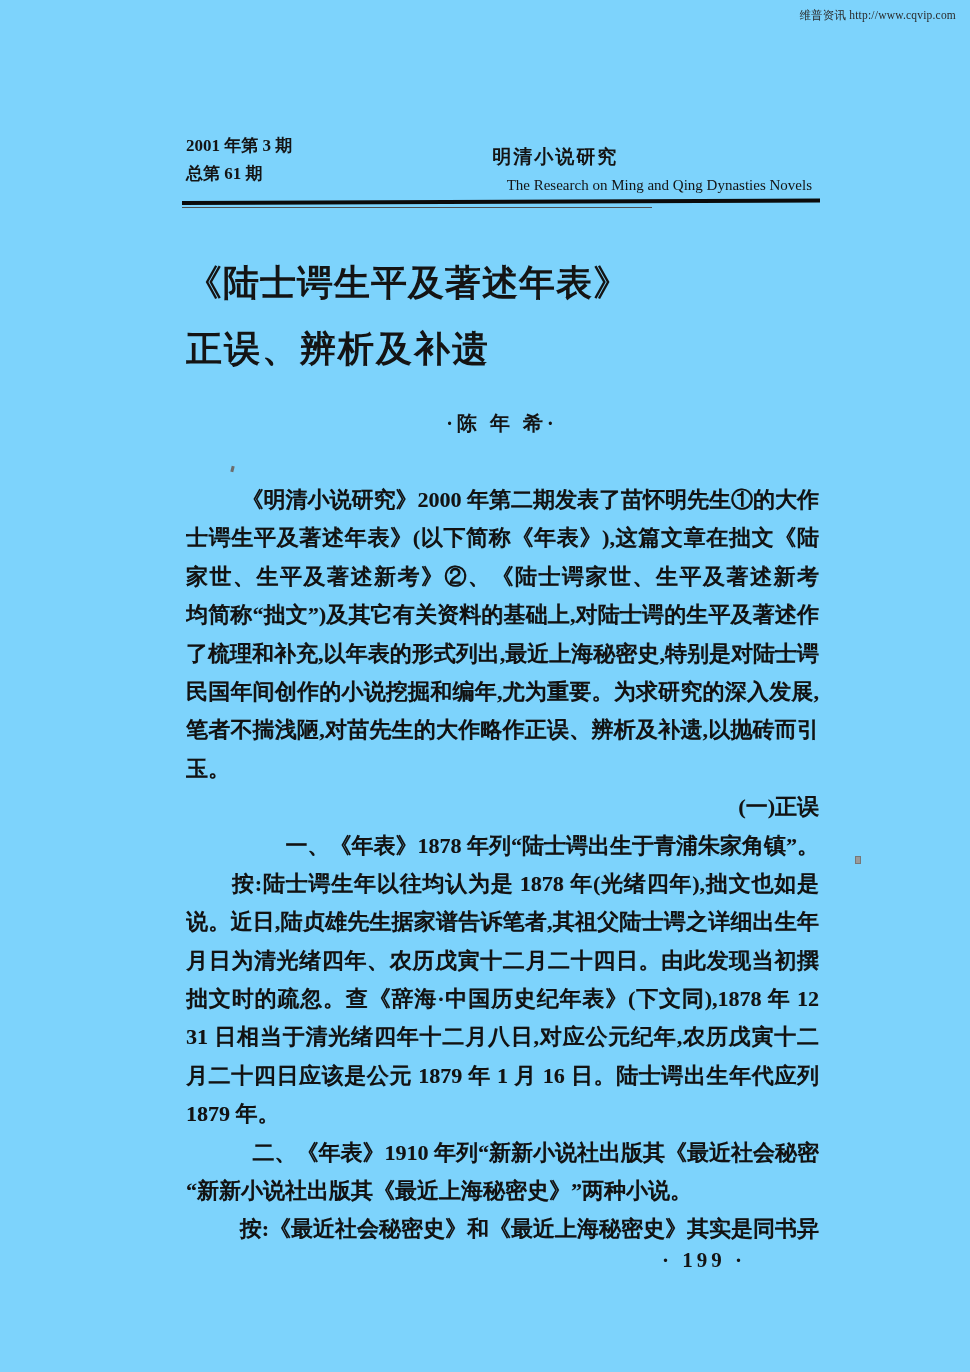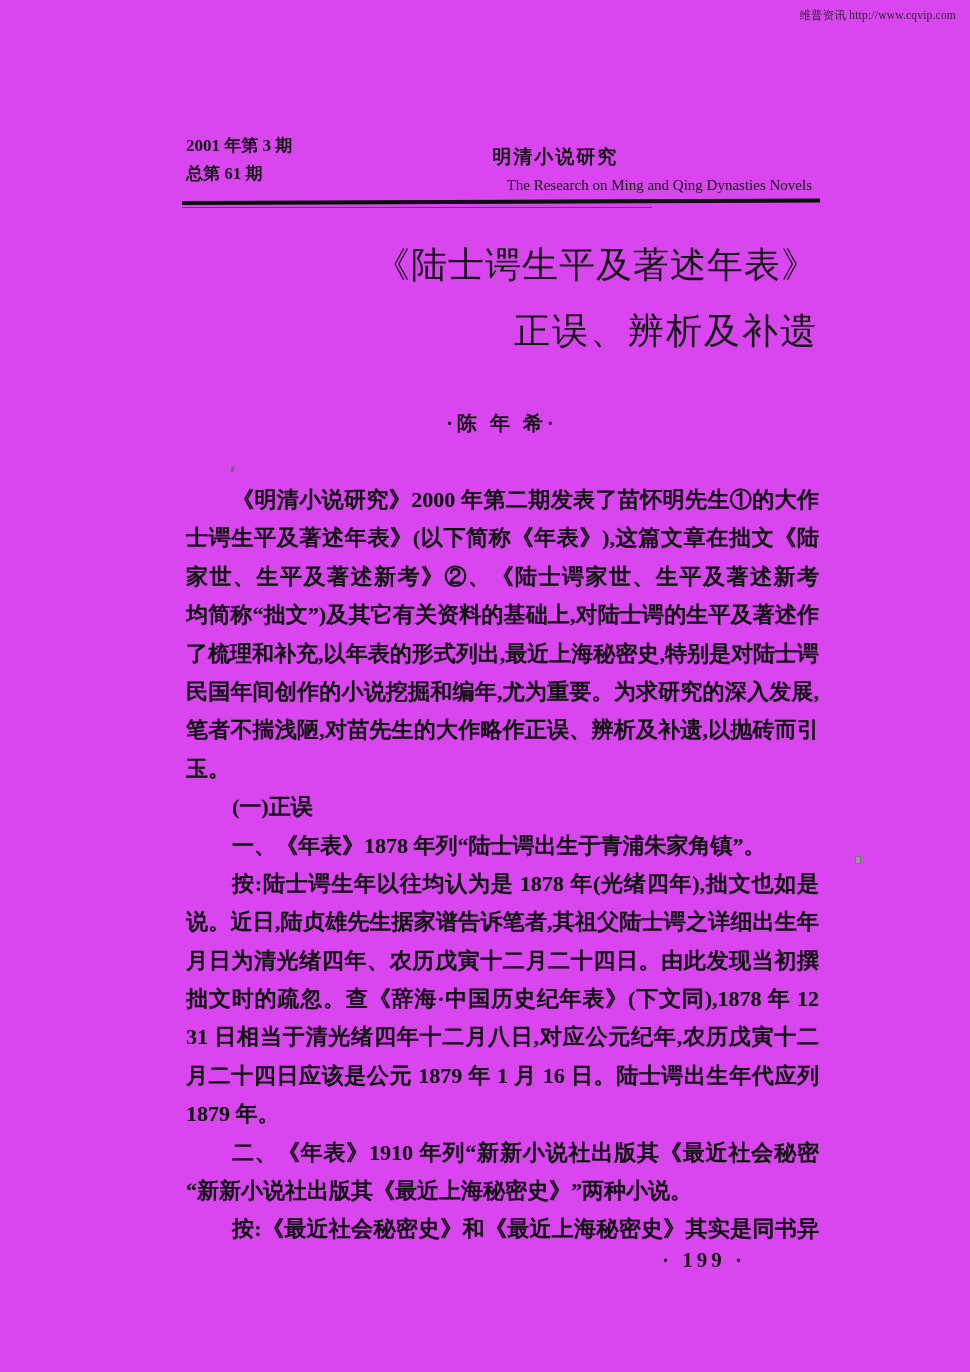--- a/index.html
+++ b/index.html
@@ -1,18 +1,18 @@
 <!DOCTYPE html>
 <html><head>
 <meta charset="utf-8">
 <style>
   html,body { margin:0; padding:0; background:#e8e8e8; }
   .page {
     position:relative; width:970px; height:1372px; margin:0 auto;
-    background:#d946ef; color:#141414; overflow:hidden;
+    background:#7dd3fc; color:#141414; overflow:hidden;
     font-family:"Liberation Serif","DejaVu Serif",serif;
   }
   
   .watermark {
     position:absolute; top:8px; right:14px; font-size:11.5px; color:#2a2a2a;
     letter-spacing:0.2px;
   }
   
   .header {
     position:absolute; left:186px; top:132px; width:632px;
@@ -25,37 +25,37 @@
   .header-right { text-align:right; font-size:15px; line-height:28px; font-weight:600; white-space:nowrap; }
   
   .rule-main {
     position:absolute; left:182px; top:201px; width:638px; height:4px;
     background:#0b0b0b; transform:rotate(-0.22deg); transform-origin:left center;
   }
   .rule-echo {
     position:absolute; left:182px; top:207px; width:470px; height:1px; background:#4e4e4e;
   }
   
-  .title { position:absolute; left:186px; top:240px; width:632px; text-align:right; font-weight:400; }
+  .title { position:absolute; left:186px; top:258px; width:632px; text-align:left; font-weight:700; }
   .title .t1 { font-size:36px; line-height:50px; letter-spacing:1px; }
   .title .t2 { font-size:36px; line-height:50px; margin-top:16px; letter-spacing:2px; }
   
   .author {
     position:absolute; left:186px; top:410px; width:632px; text-align:center;
     font-size:20px; font-weight:600; letter-spacing:4px;
   }
   
   .body {
     position:absolute; left:186px; top:481px; width:633px;
     font-size:22px; font-weight:600; color:#121212;
     text-shadow:0.3px 0.3px 0 rgba(0,0,0,0.30);
   }
   .ln { height:38.4px; line-height:38.4px; overflow:hidden; }
   .ln.j { text-align:justify; text-align-last:justify; }
-  .ln.ind { text-indent:46px; }
+  .ln.ind { text-indent:46px;text-align:right; }
   
   .pageno {
     position:absolute; top:1248px; left:624px; width:160px; text-align:center;
     font-size:21px; font-weight:700; letter-spacing:4px;
   }
   
   .speck1 { position:absolute; left:231px; top:466px; width:3px; height:6px; background:#6d6d6d; transform:rotate(14deg); }
   .speck2 { position:absolute; left:855px; top:856px; width:6px; height:8px; background:#9a9a9a; border:1px solid #777; box-sizing:border-box; }
 </style>
 </head>

